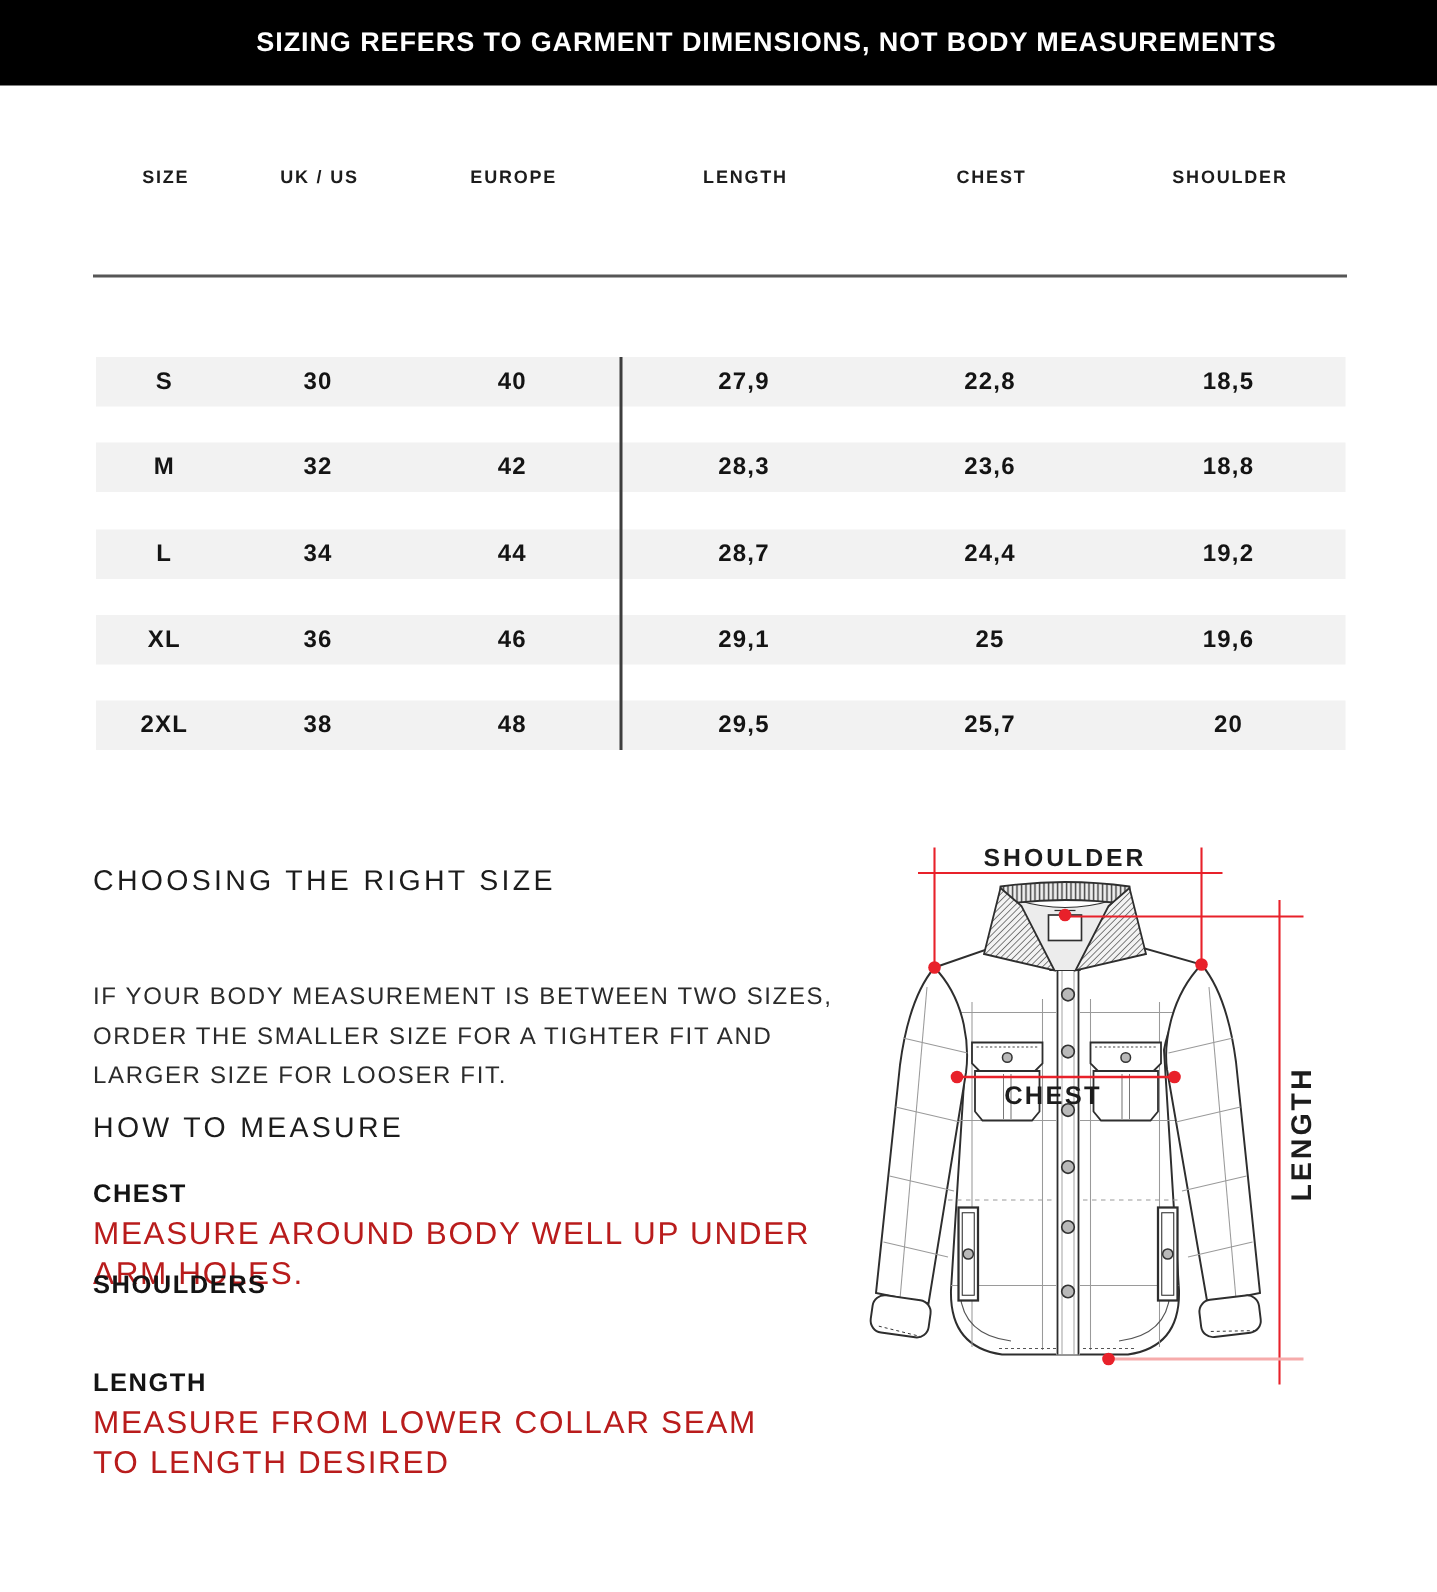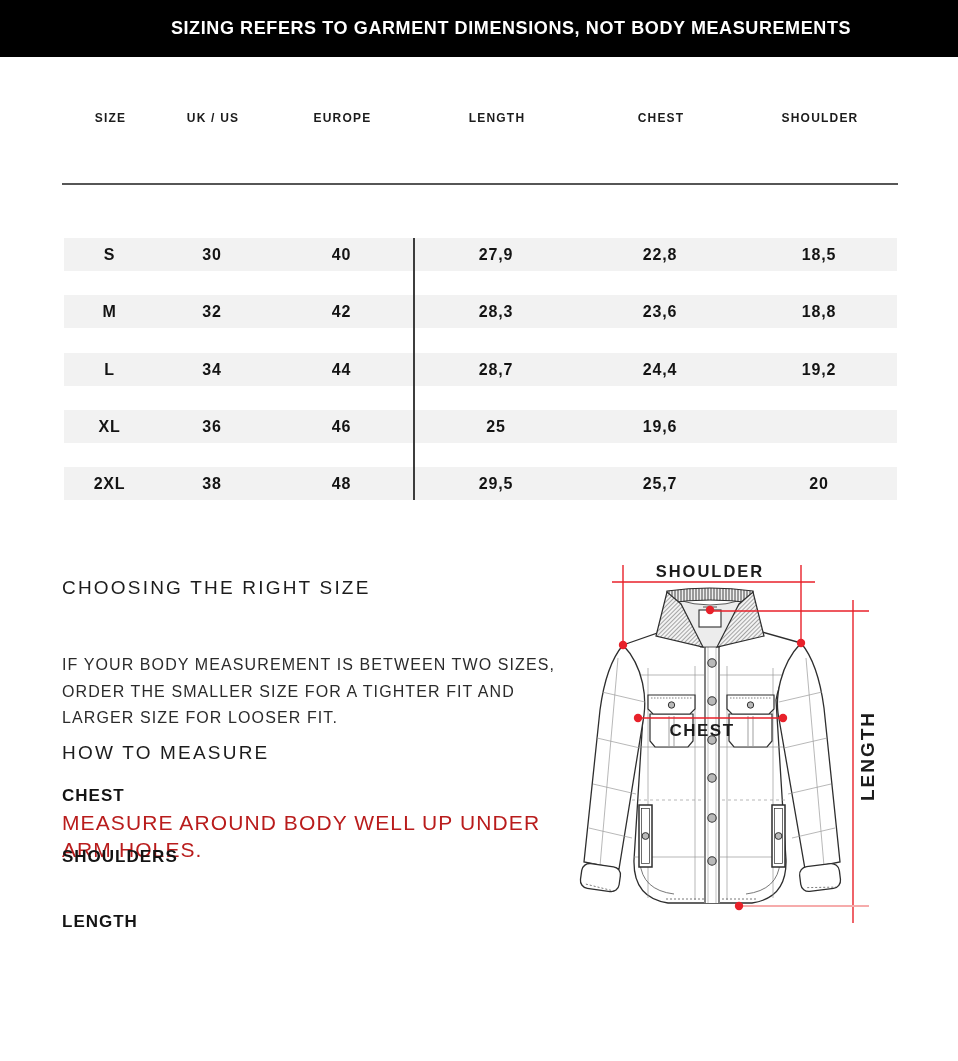--- a/index.html
+++ b/index.html
@@ -78,20 +78,21 @@
     <div>34</div>
     <div>44</div>
     <div>28,7</div>
     <div>24,4</div>
     <div>19,2</div>
   </div>
   <div class="trow cols r3">
     <div>XL</div>
     <div>36</div>
     <div>46</div>
+    <div>29,1</div>
     <div>25</div>
     <div>19,6</div>
   </div>
   <div class="trow cols r4">
     <div>2XL</div>
     <div>38</div>
     <div>48</div>
     <div>29,5</div>
     <div>25,7</div>
     <div>20</div>
@@ -101,20 +102,21 @@
 
   <div class="h-big h-choosing">CHOOSING THE RIGHT SIZE</div>
   <div class="para p-choosing">IF YOUR BODY MEASUREMENT IS BETWEEN TWO SIZES, ORDER THE SMALLER SIZE FOR A TIGHTER FIT AND LARGER SIZE FOR LOOSER FIT.</div>
 
   <div class="h-big h-measure">HOW TO MEASURE</div>
 
   <div class="m-label ml-0">CHEST</div>
   <div class="m-text mt-0">MEASURE AROUND BODY WELL UP UNDER ARM HOLES.</div>
   <div class="m-label ml-1">SHOULDERS</div>
   <div class="m-label ml-2">LENGTH</div>
+  <div class="m-text mt-2">MEASURE FROM LOWER COLLAR SEAM TO LENGTH DESIRED</div>
 
   <div class="diagram">
     <svg width="398" height="400" viewBox="0 0 398 400">
       <defs>
         <pattern id="diagHatch" width="3" height="3" patternUnits="userSpaceOnUse" patternTransform="rotate(45)">
           <rect width="3" height="3" fill="#f3f3f3"></rect>
           <line x1="0" y1="0" x2="0" y2="3" stroke="#555" stroke-width="1"></line>
         </pattern>
         <pattern id="vertHatch" width="3" height="8" patternUnits="userSpaceOnUse">
           <rect width="3" height="8" fill="#eeeeee"></rect>

